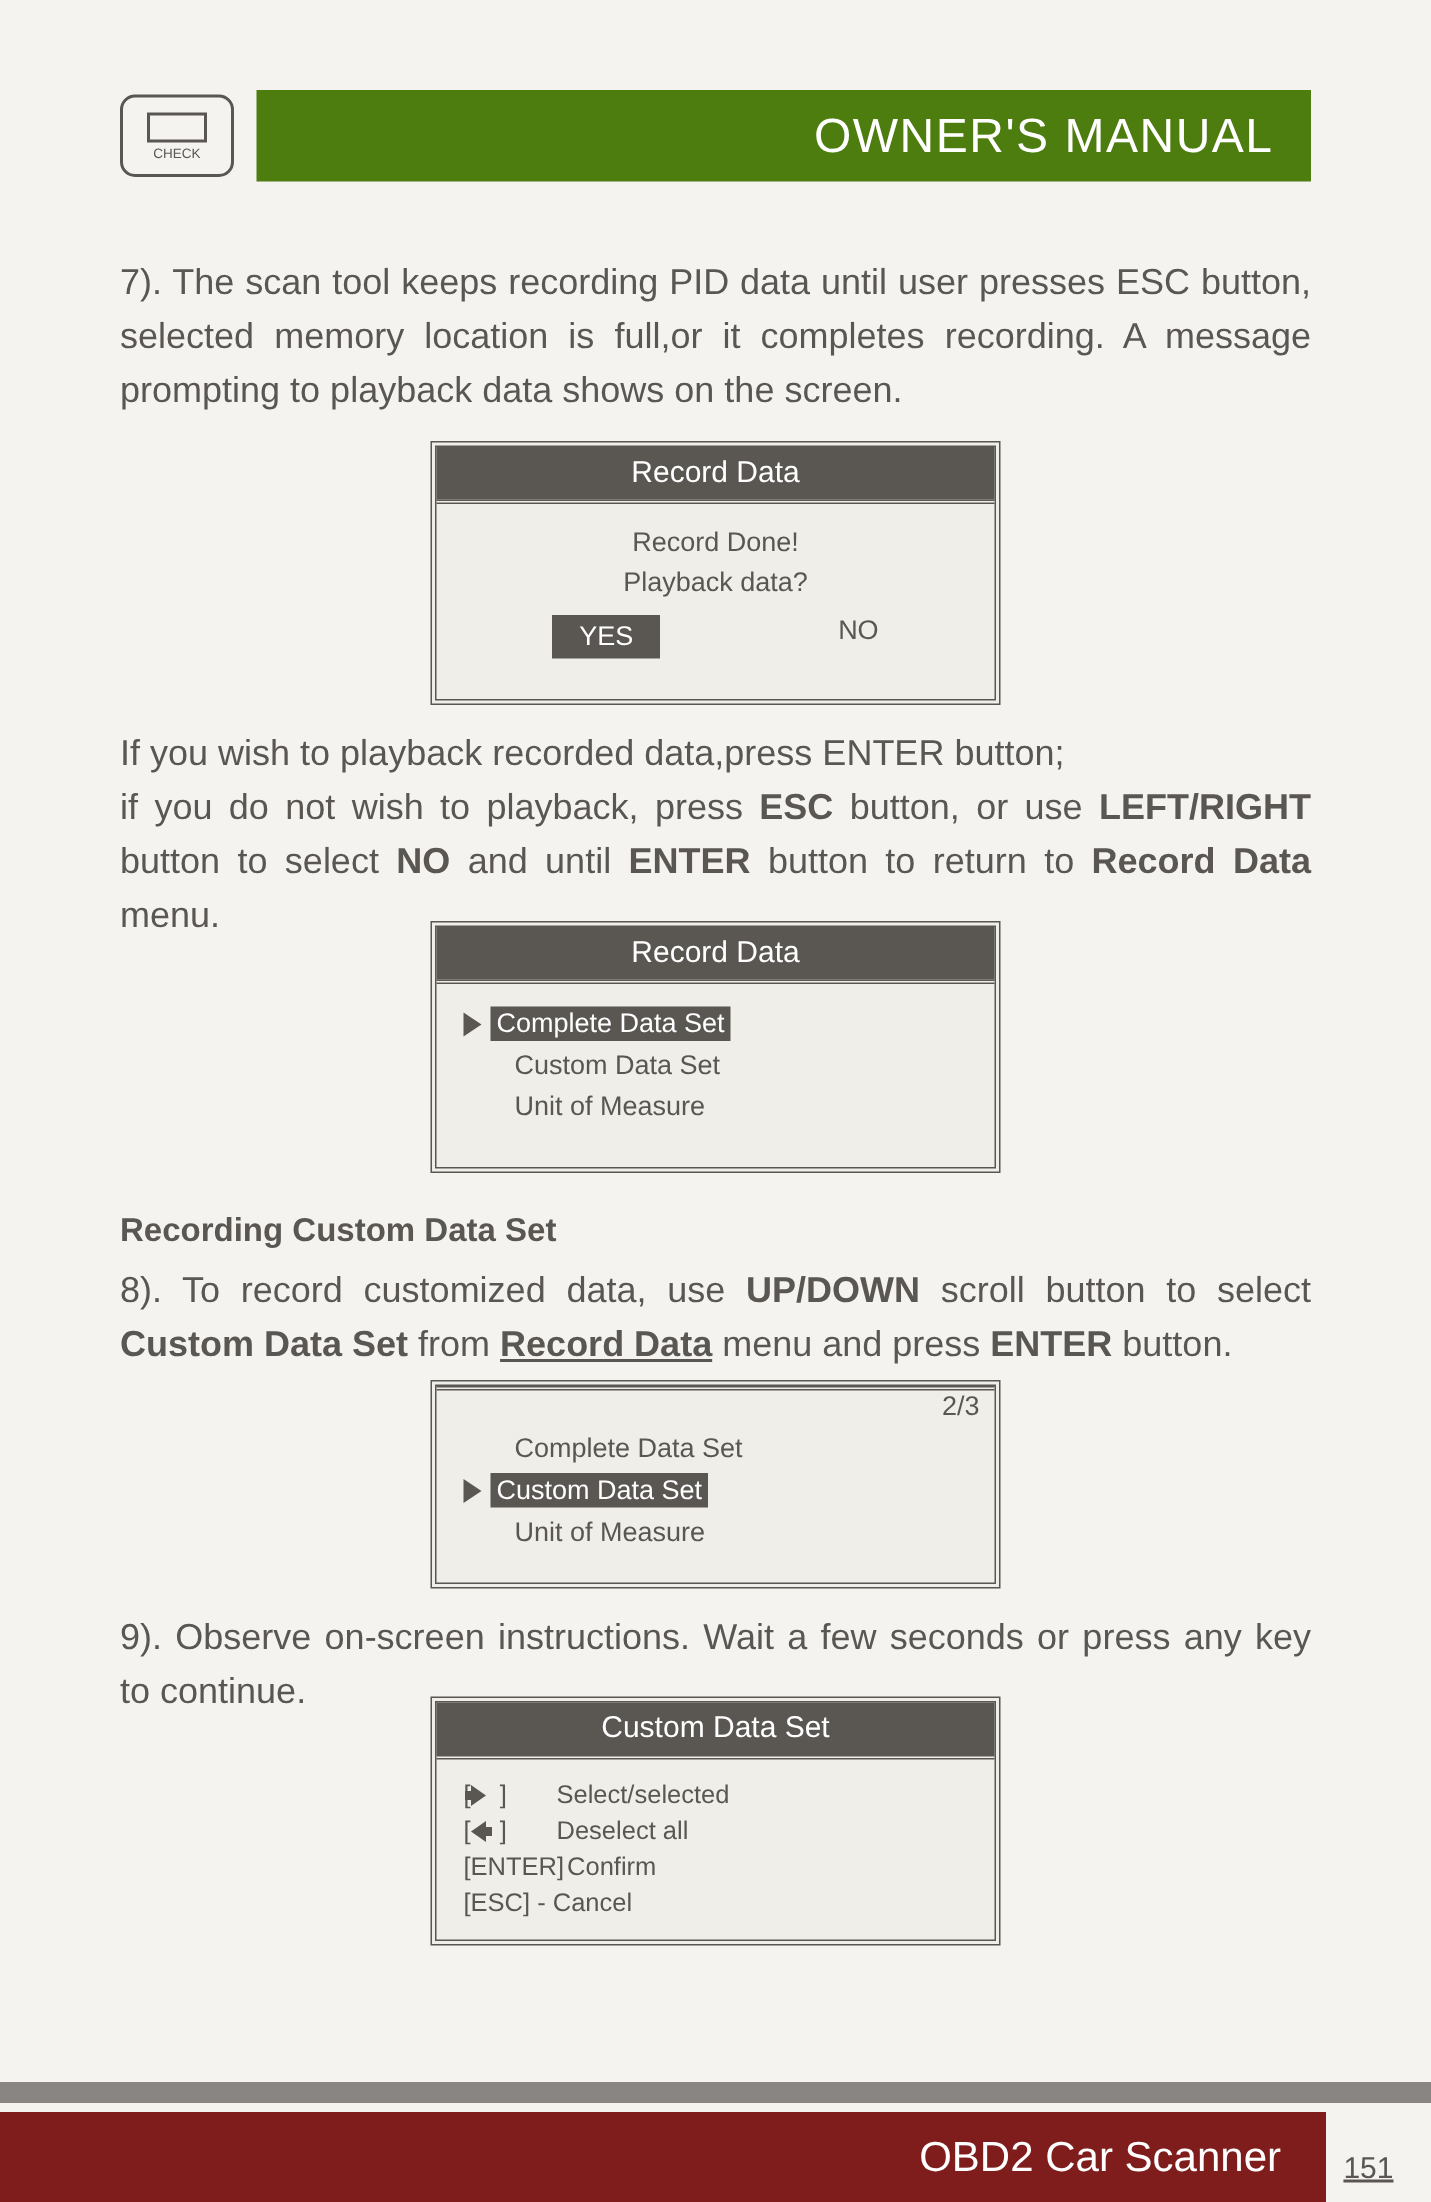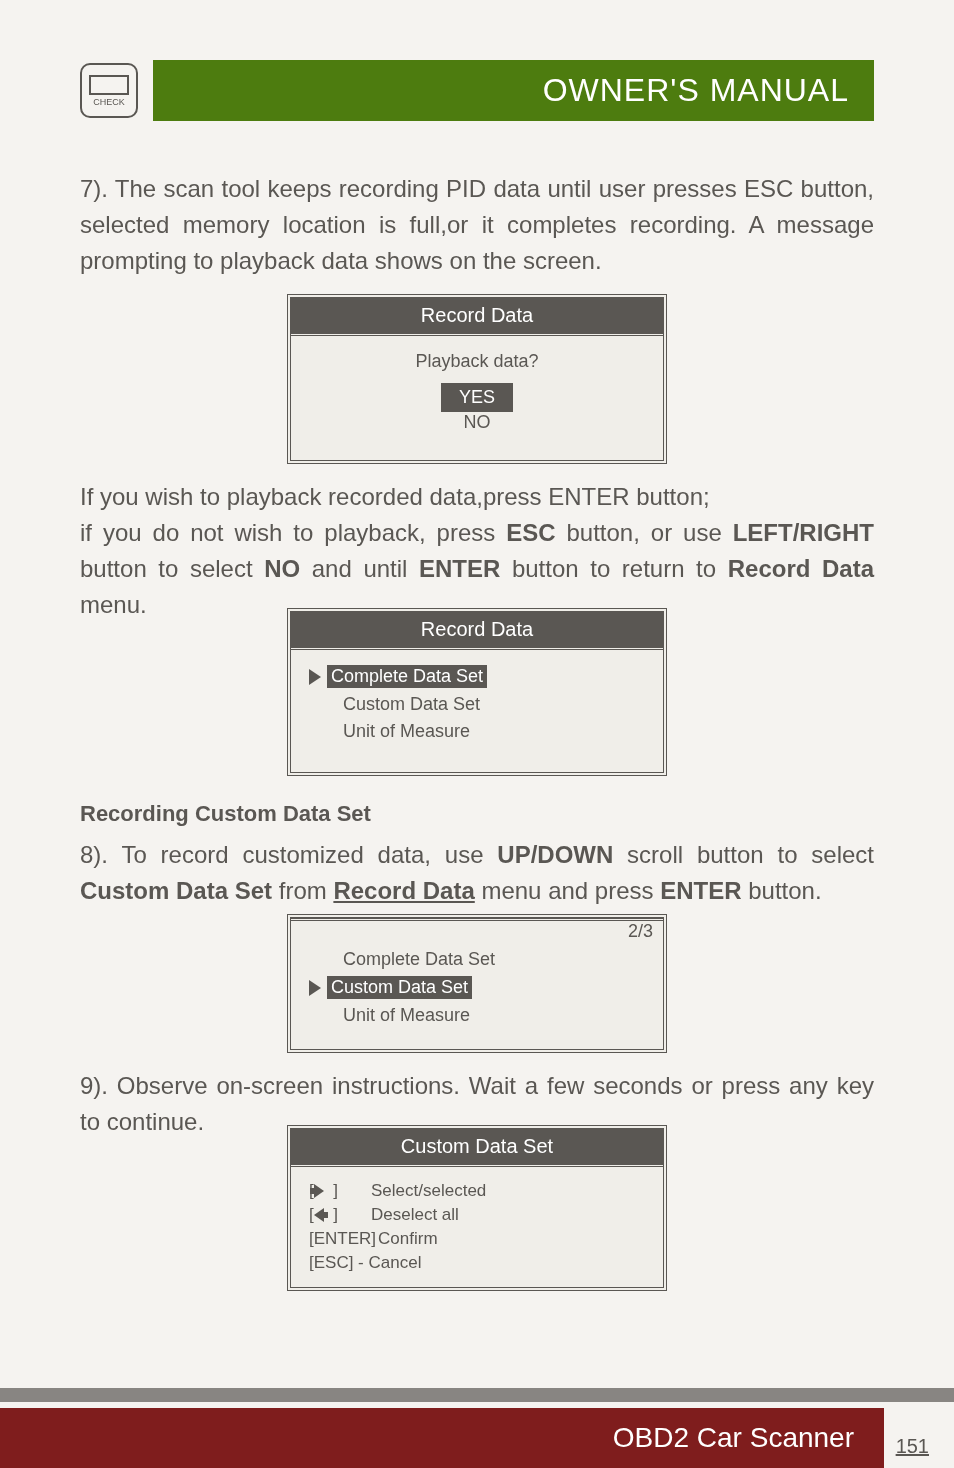--- a/index.html
+++ b/index.html
@@ -18,21 +18,21 @@
     }
     
     .header {
       display: flex;
       align-items: center;
       padding: 60px 80px 20px 80px;
       gap: 15px;
     }
     
     .check-icon-box {
-      width: 58px;
+      width: 76px;
       height: 55px;
       border: 2px solid #5a5753;
       border-radius: 10px;
       display: flex;
       flex-direction: column;
       align-items: center;
       justify-content: center;
       position: relative;
     }
     
@@ -109,22 +109,21 @@
     
     .screen-line-center {
       text-align: center;
       justify-content: center;
     }
     
     .screen-footer-row {
       display: flex;
       justify-content: space-around;
       padding: 8px 0 15px 0;
-      align-items: center;
-      flex-direction: column;
+      align-items: flex-start;
     }
     
     .btn-yes {
       background: #5a5753;
       color: white;
       padding: 4px 18px;
       font-size: 18px;
     }
     
     .btn-no {
@@ -256,20 +255,21 @@
   <div class="header-banner">OWNER'S MANUAL</div>
 </div>
 
 <div class="content">
   <p class="para">7). The scan tool keeps recording PID data until user presses ESC button, selected memory location is full,or it completes recording. A message prompting to playback data shows on the screen.</p>
 
   <div class="screen-box">
     <div class="screen-header">Record Data</div>
     <div class="screen-divider"></div>
     <div class="screen-body">
+      <div class="screen-line screen-line-center">Record Done!</div>
       <div class="screen-line screen-line-center">Playback data?</div>
       <div class="screen-footer-row">
         <span class="btn-yes">YES</span>
         <span class="btn-no">NO</span>
       </div>
     </div>
   </div>
 
   <p class="para" style="margin-bottom:0;">If you wish to playback recorded data,press ENTER button;</p>
   <p class="para">

